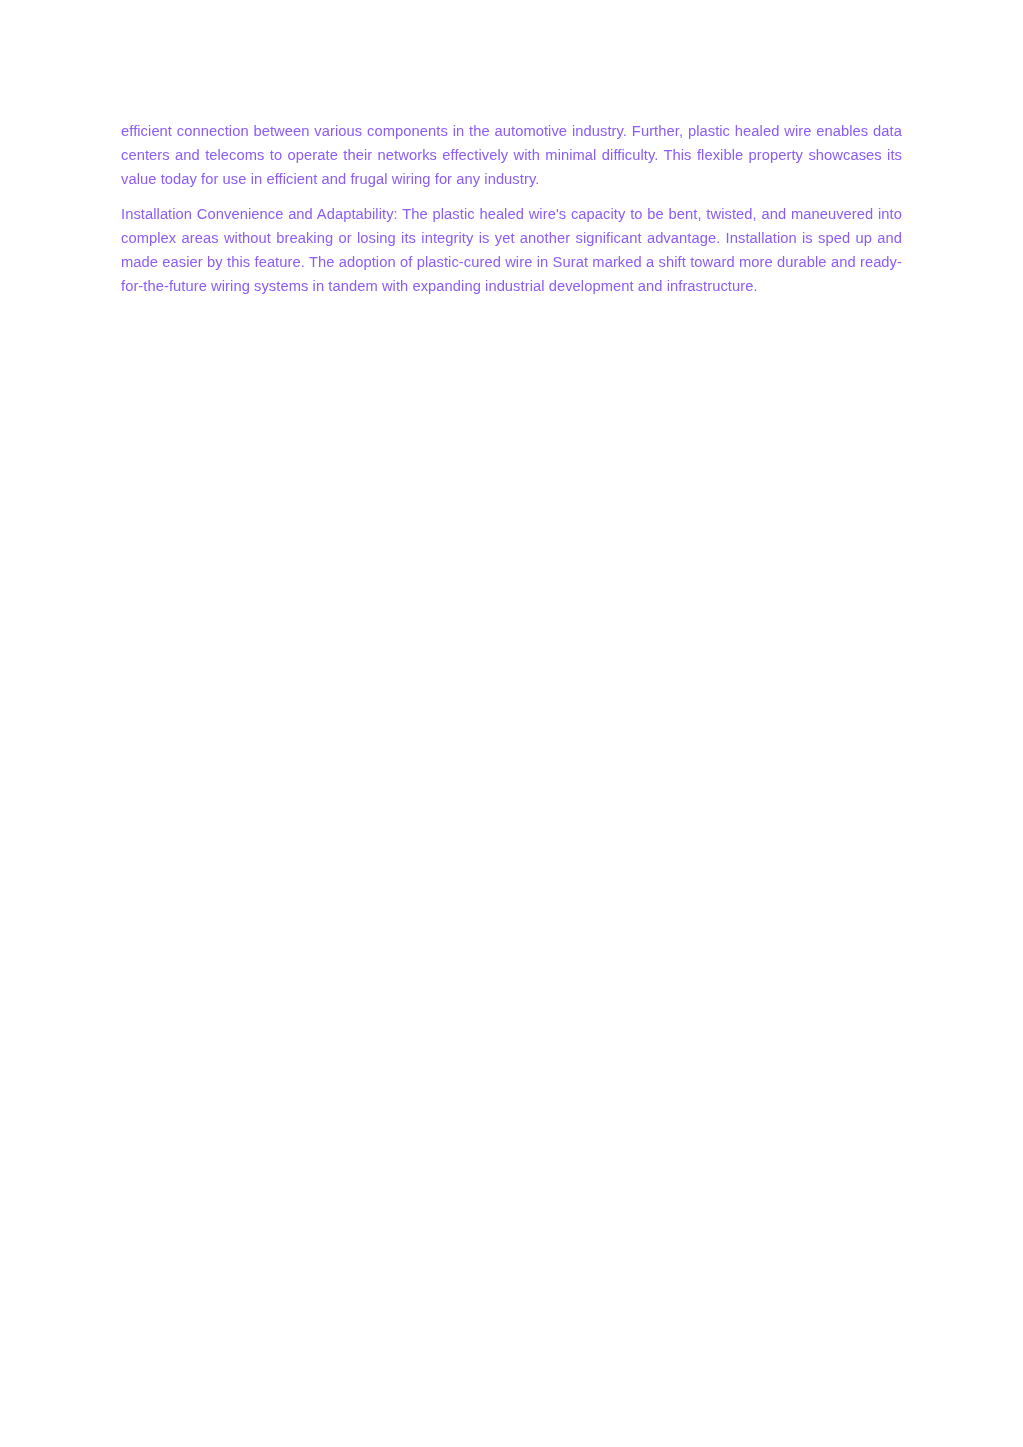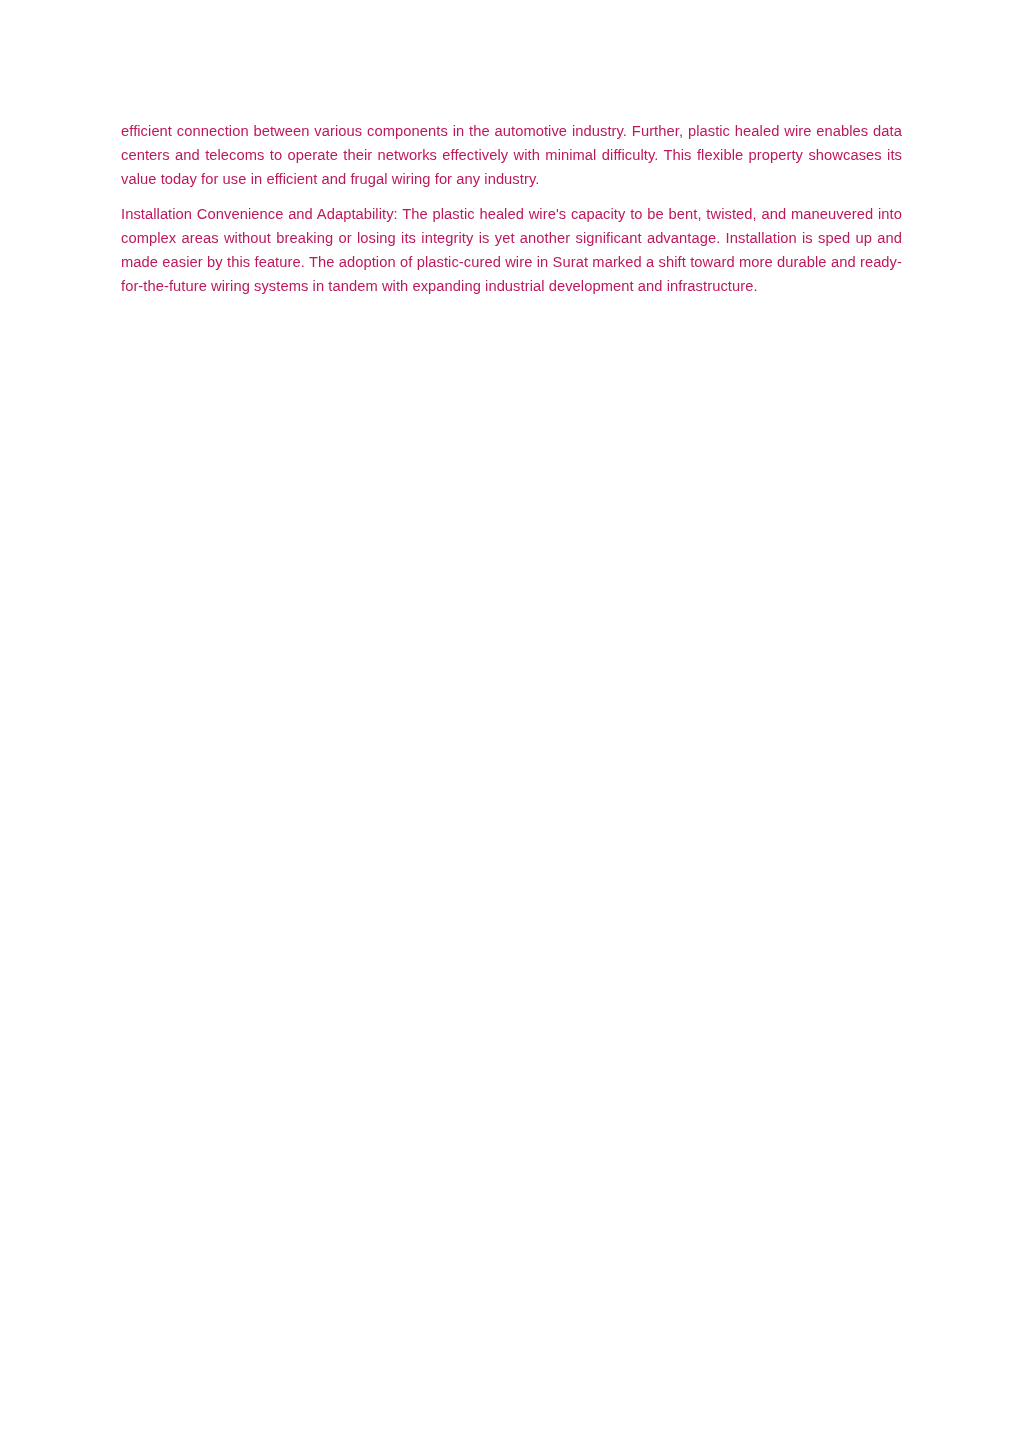--- a/index.html
+++ b/index.html
@@ -26,21 +26,21 @@
     left: 121px;
     top: 120px;
     width: 781px;
   }
   p.para {
     margin: 0 0 12px 0;
     font-size: 14.7px;
     line-height: 1.62;
     text-align: justify;
     text-justify: inter-word;
-    color: #be185d;
+    color: #8b5cf6;
     letter-spacing: 0.005em;
   }
   p.para:last-child {
     margin-bottom: 0;
   }
   p.para-indented {
     text-indent: 0;
   }
 </style>
 </head>

